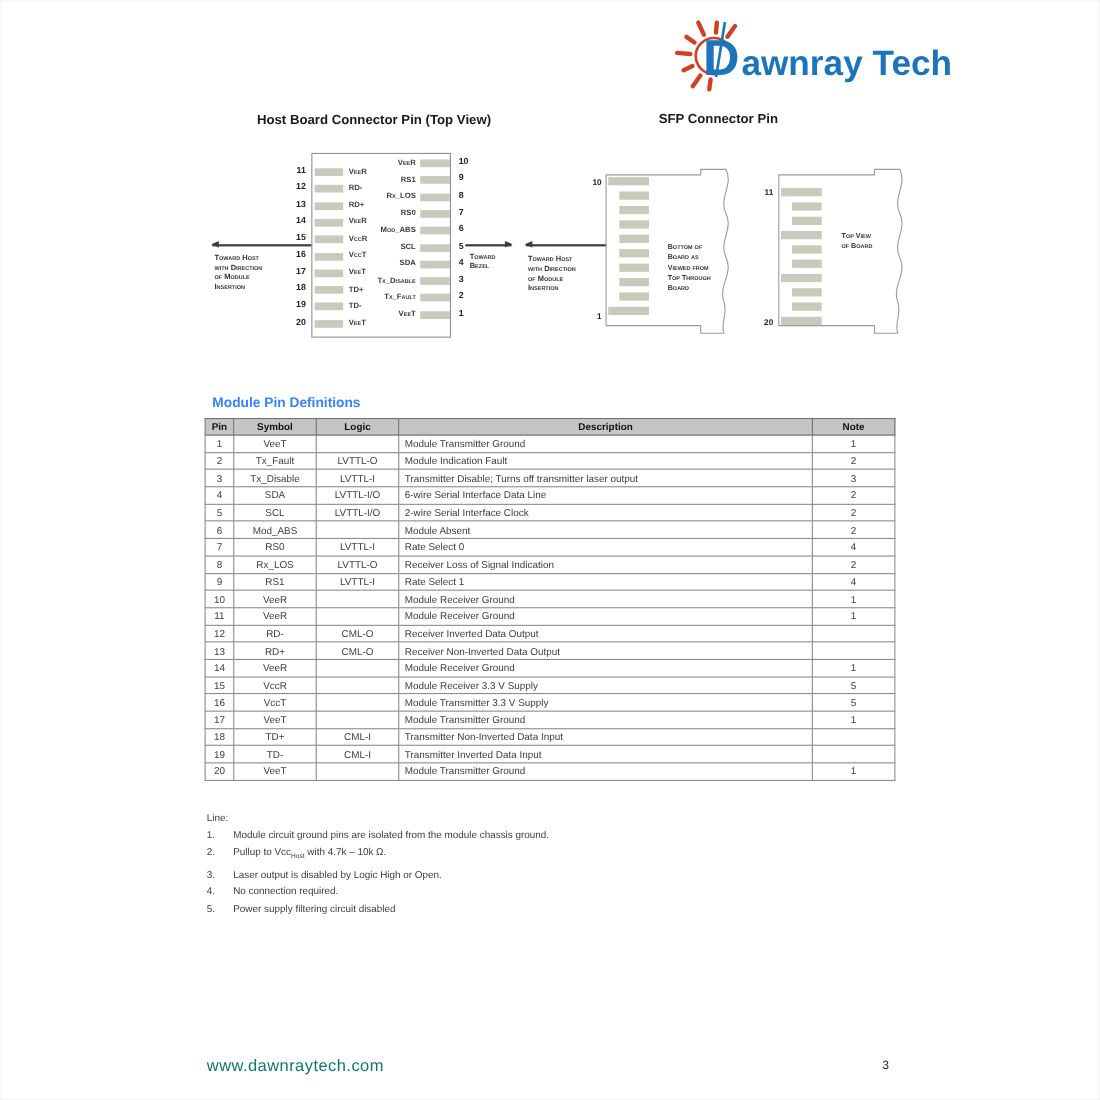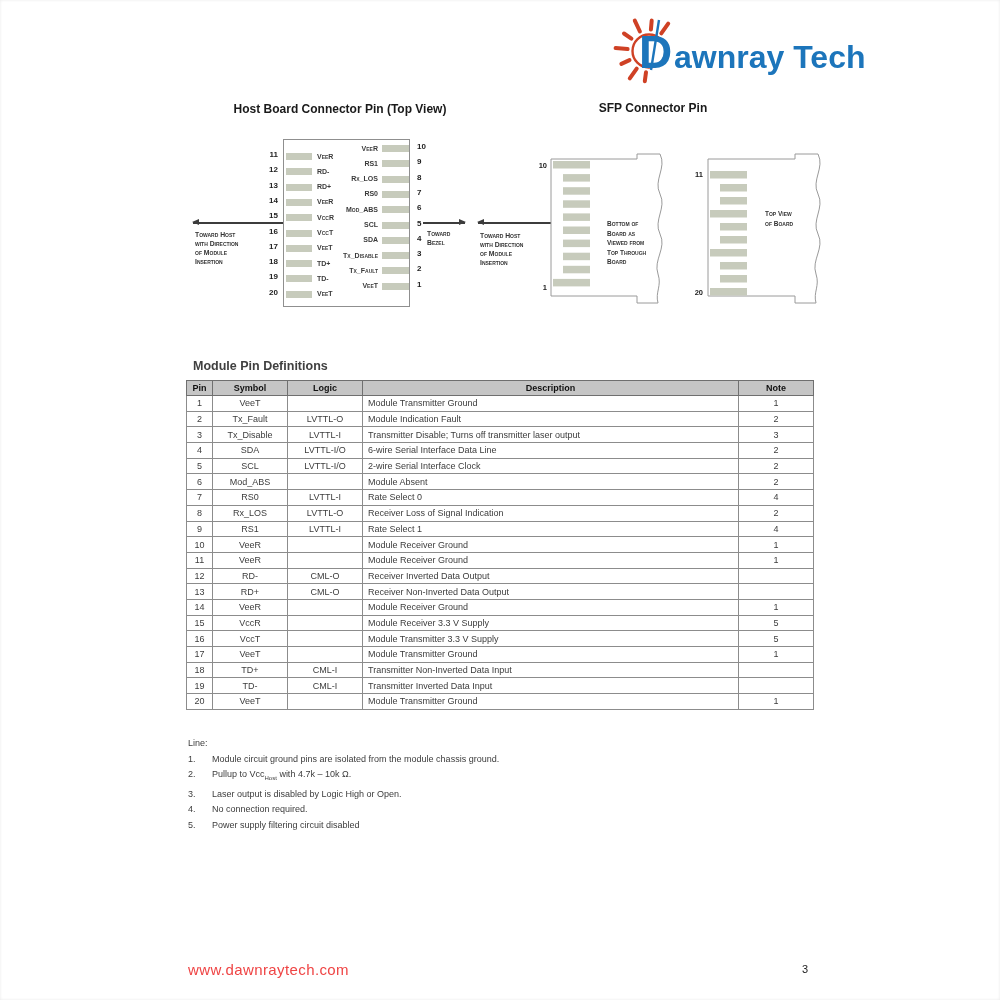--- a/index.html
+++ b/index.html
@@ -26,37 +26,37 @@
 
   
   #sfp-svg { position:absolute; left:520px; top:145px; }
   #sfp-svg path.board { fill:#ffffff; stroke:#9a9a9a; stroke-width:1; }
   #sfp-svg rect.svg-pad { fill:#c7cbbc; }
   #sfp-svg text { font-family:"Liberation Sans", sans-serif; }
   #sfp-svg text.num { font-size:7.5px; font-weight:bold; fill:#222; }
   #sfp-svg text.cap { font-size:6.5px; font-weight:bold; fill:#333; font-variant:small-caps; }
 
   
-  #table-heading { position:absolute; left:193px; top:359px; font-size:12.5px; font-weight:bold; color:#404040; }
+  #table-heading { position:absolute; left:193px; top:359px; font-size:12.5px; font-weight:bold; color:#3b82f6; }
   #pin-table { position:absolute; left:186px; top:380px; border-collapse:collapse; table-layout:fixed; width:627px; font-size:9px; color:#3c3c3c; }
   #pin-table th { background:#c5c5c5; border:1px solid #6f6f6f; font-size:9px; font-weight:bold; color:#111; height:15px; padding:0 2px; }
   #pin-table td { border:1px solid #8c8c8c; height:15.7px; padding:0 2px; text-align:center; }
   #pin-table td.desc { text-align:left; padding-left:5px; }
   #pin-table col.c-pin { width:26px; } #pin-table col.c-sym { width:75px; }
   #pin-table col.c-log { width:75px; } #pin-table col.c-desc { width:376px; }
   #pin-table col.c-note { width:75px; }
 
   
   #notes { position:absolute; left:188px; top:736px; width:520px; font-size:9px; color:#3c3c3c; }
   .note-row { display:flex; line-height:15.6px; }
   .note-num { width:24px; flex:none; }
   #notes sub { font-size:6px; }
 
   
-  #footer-url { position:absolute; left:188px; top:961px; font-size:15px; color:#ef4444; letter-spacing:0.4px; }
+  #footer-url { position:absolute; left:188px; top:961px; font-size:15px; color:#0f766e; letter-spacing:0.4px; }
   #footer-page { position:absolute; left:802px; top:963px; font-size:11px; color:#1c1c1c; }
 </style>
 </head>
 <body>
 
 <div id="page">
 
   <svg id="logo" class="abs" style="left:602px; top:8px;" width="275" height="76" viewBox="0 0 275 76">
     <g>
       <g id="sun-rays" stroke="#cf4125" stroke-width="4" stroke-linecap="round">

